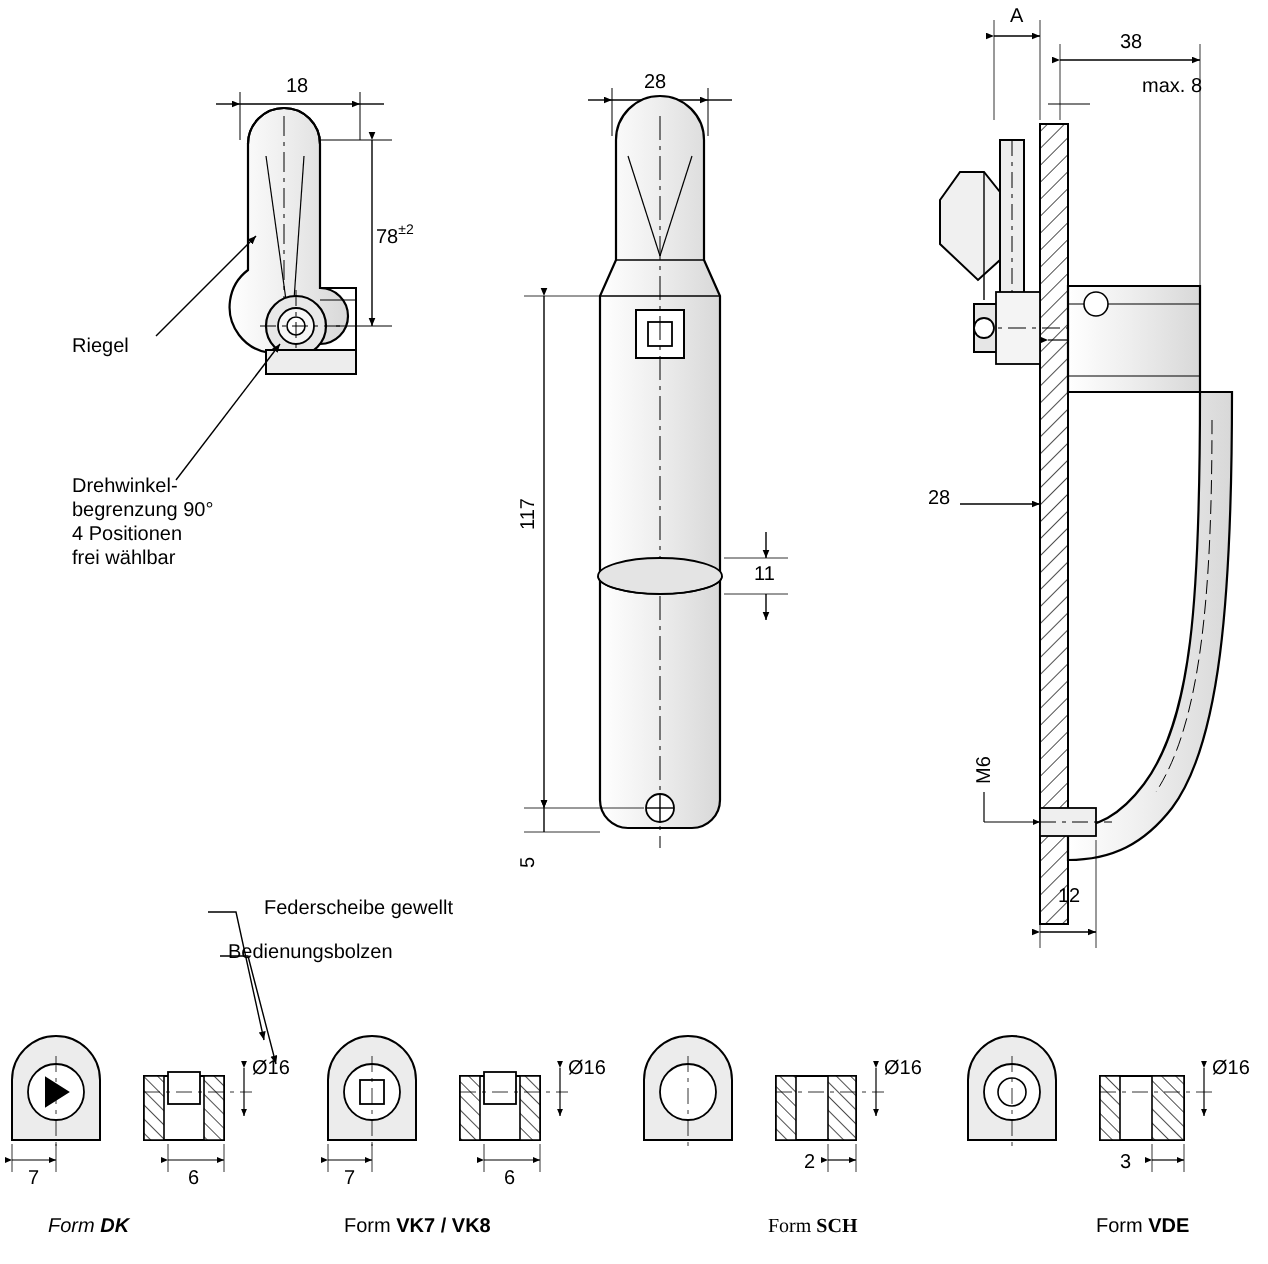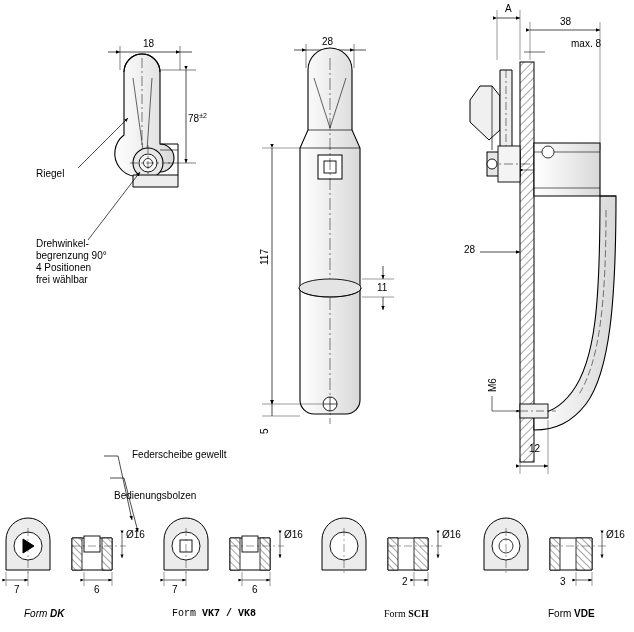--- a/index.html
+++ b/index.html
@@ -284,34 +284,34 @@
   <div class="lbl" style="left:259px; top:434px; transform:rotate(-90deg); transform-origin:left top;">5</div>
 
   <div class="lbl" style="left:505px; top:3px;">A</div>
   <div class="lbl" style="left:560px; top:16px;text-align:right;">38</div>
   <div class="lbl" style="left:548px; top:38px;padding-left:23px;">max. 8</div>
   <div class="lbl" style="left:464px; top:244px;">28</div>
   <div class="lbl" style="left:487px; top:392px; transform:rotate(-90deg); transform-origin:left top;">M6</div>
   <div class="lbl" style="left:529px; top:443px;">12</div>
 
   <div class="lbl" style="left:108px; top:449px;margin-left:24px;">Federscheibe gewellt</div>
-  <div class="lbl" style="left:114px; top:490px;">Bedienungsbolzen</div>
+  <div class="lbl" style="left:114px; top:471px;">Bedienungsbolzen</div>
 
   <div class="lbl" style="left:14px; top:584px;">7</div>
   <div class="lbl" style="left:94px; top:584px;">6</div>
   <div class="lbl" style="left:126px; top:529px;">Ø16</div>
 
   <div class="lbl" style="left:172px; top:584px;">7</div>
   <div class="lbl" style="left:252px; top:584px;">6</div>
   <div class="lbl" style="left:284px; top:529px;">Ø16</div>
 
   <div class="lbl" style="left:402px; top:576px;">2</div>
   <div class="lbl" style="left:442px; top:529px;">Ø16</div>
 
   <div class="lbl" style="left:560px; top:576px;">3</div>
   <div class="lbl" style="left:606px; top:529px;">Ø16</div>
 
   <div class="lbl" style="left:24px; top:608px;font-style:italic;"><span>Form </span><b>DK</b></div>
-  <div class="lbl" style="left:172px; top:608px;font-family:Liberation Mono, monospace;"><span>Form </span><b>VK7 / VK8</b></div>
+  <div class="lbl" style="left:172px; top:608px;"><span>Form </span><b>VK7 / VK8</b></div>
   <div class="lbl" style="left:384px; top:608px;font-family:Liberation Serif, serif;"><span>Form </span><b>SCH</b></div>
   <div class="lbl" style="left:548px; top:608px;"><span>Form </span><b>VDE</b></div>
 
 </div>
 
 </body></html>

